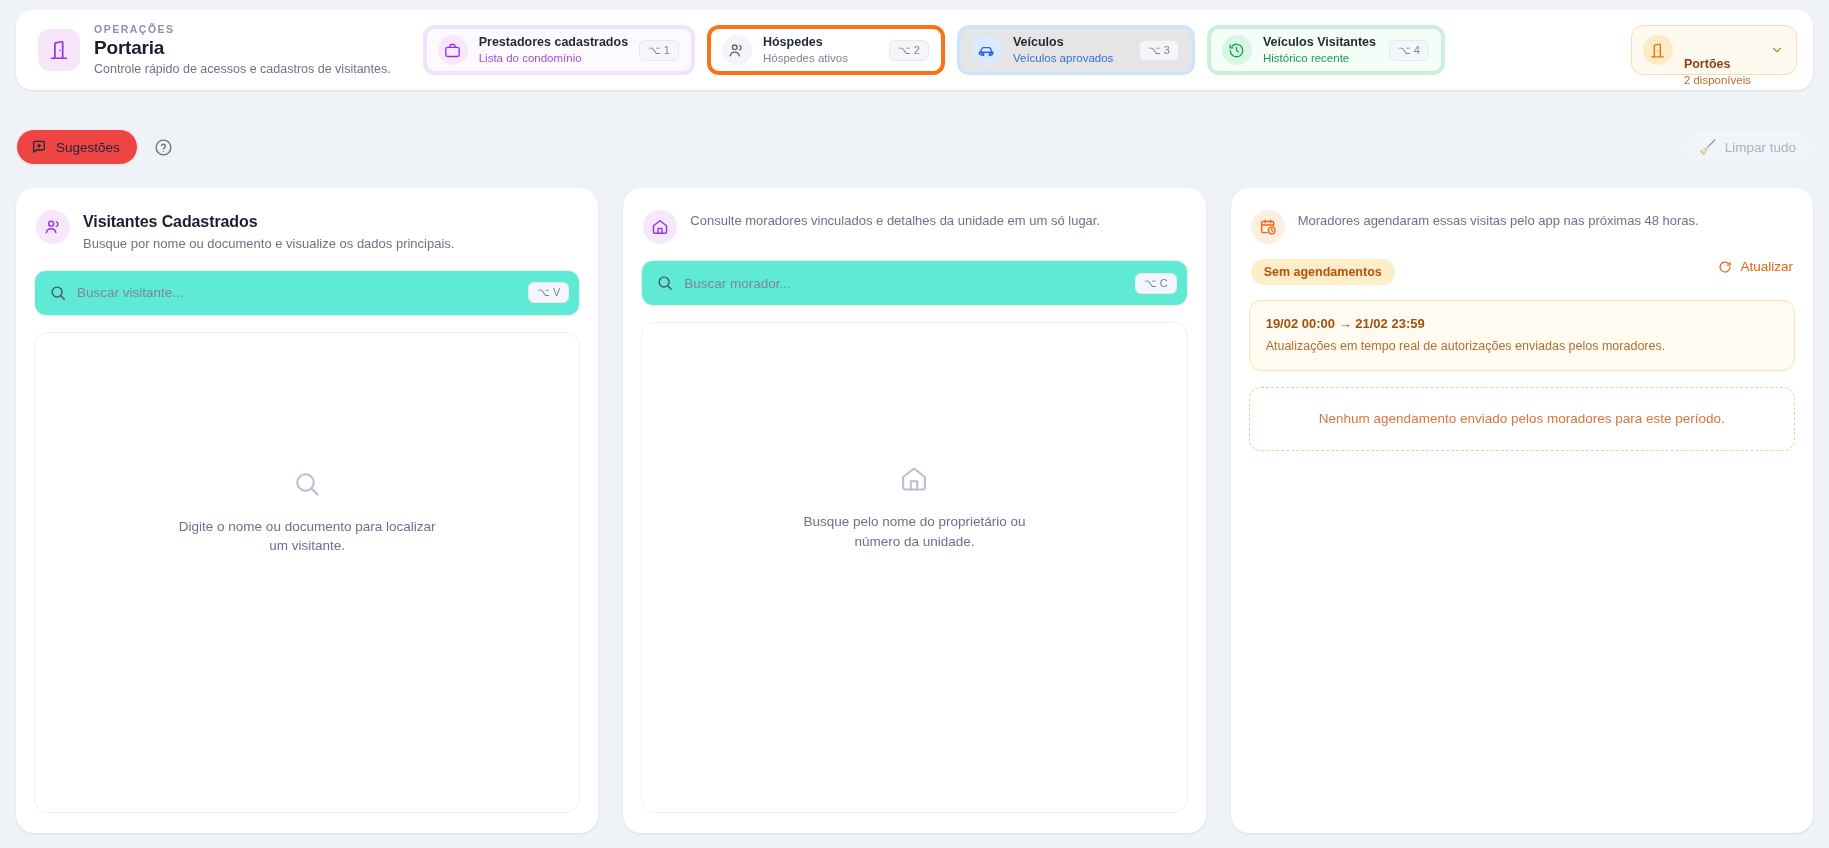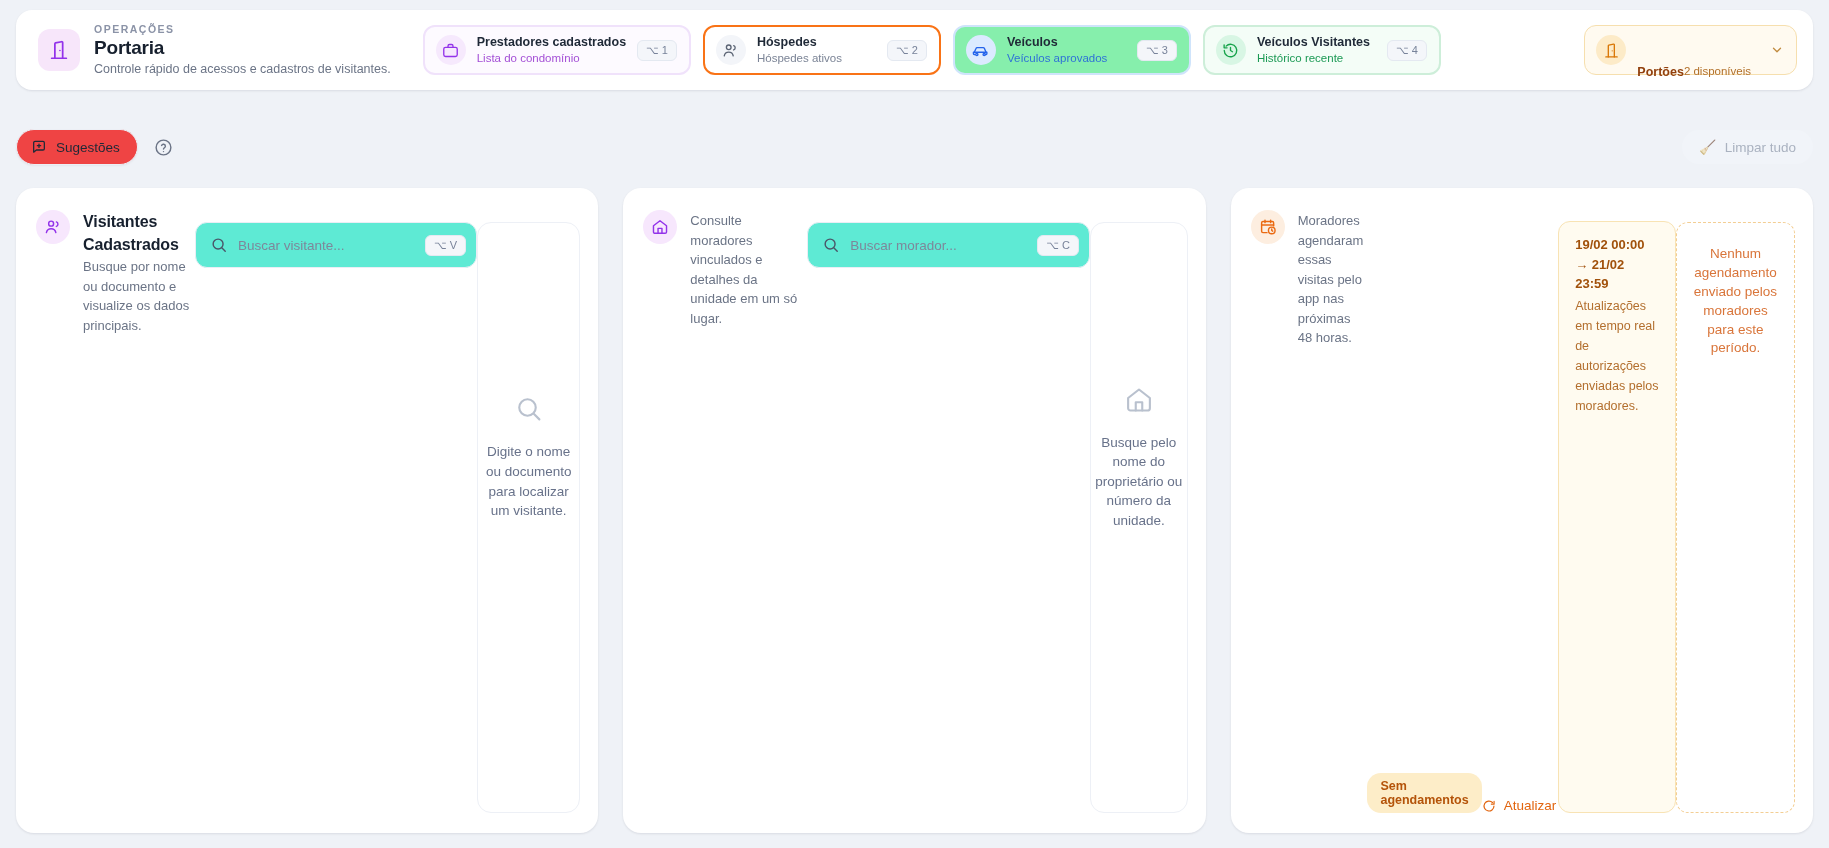--- a/index.html
+++ b/index.html
@@ -31,40 +31,40 @@
     font-size: 10.5px; font-weight: 700; letter-spacing: 1.5px;
     color: #8b93a7; text-transform: uppercase; line-height: 1.35;
   }
   .brand-title { font-size: 19px; font-weight: 700; color: #17202e; line-height: 1.25; letter-spacing: -.2px;}
   .brand-sub { font-size: 12.5px; color: #6b7486; line-height: 1.5; }
 
   .nav-cards { display: flex; align-items: center; gap: 12px; margin-left: 32px; }
   .navcard {
     display: flex; align-items: center; gap: 11px;
     height: 50px; padding: 0 12px 0 11px;
-    border-radius: 12px; border: 2px solid #f97316; background: #fff;
+    border-radius: 12px; border: 4px solid #f97316; background: #fff;
     cursor: pointer; min-width: 238px;
   }
   .navcard .ic {
     width: 30px; height: 30px; border-radius: 50%;
     display: flex; align-items: center; justify-content: center; flex: 0 0 auto;
   }
   .navcard .txt { display: flex; flex-direction: column; flex: 1 1 auto; }
   .navcard .t1 { font-size: 12.5px; font-weight: 700; color: #1f2937; line-height: 1.35; }
   .navcard .t2 { font-size: 11.5px; line-height: 1.35; color: #7b8496; }
   .kbd {
     font-size: 11px; color: #7a distance; color:#78839a; background: #f4f6fa;
     border: 1px solid #e4e9f1; border-radius: 6px;
     padding: 3px 8px; white-space: nowrap; font-weight: 500;
   }
   .navcard.purple { background:#fdfaff; border-color:#f0e2fb; }
   .navcard.purple .ic { background:#f6e9fd; }
   .navcard.purple .t2 { color:#a450d6; }
   .navcard.plain .ic { background:#f3f5f9; }
-  .navcard.blue { background:#86efac; border-color:#cfe4fb; }
+  .navcard.blue { background:#e5e5e5; border-color:#cfe4fb; }
   .navcard.blue .ic { background:#dceaff; }
   .navcard.blue .t2 { color:#2f72d6; }
   .navcard.green { background:#f4fdf7; border-color:#cdeed9; }
   .navcard.green .ic { background:#d8f6e4; }
   .navcard.green .t2 { color:#1c9a55; }
 
   .spacer { flex: 1 1 auto; }
   .gates {
     display: flex; align-items: center; gap: 11px;
     height: 50px; padding: 0 12px 0 11px;
@@ -98,21 +98,21 @@
 
   
   .panels {
     position: absolute; left: 16px; top: 188px;
     width: 1797px; height: 645px;
     display: flex; gap: 25px;
   }
   .panel {
     flex: 1 1 0; background: #fff; border-radius: 18px;
     box-shadow: 0 1px 3px rgba(16,24,40,.06), 0 1px 2px rgba(16,24,40,.04);
-    padding: 18px 18px 20px 18px; display: flex; flex-direction: row;
+    padding: 18px 18px 20px 18px; display: flex; flex-direction: column;
   }
   .p-head { display: flex; gap: 13px; align-items: flex-start; padding: 4px 2px 0 2px; }
   .p-ic { width: 34px; height: 34px; border-radius: 50%; flex: 0 0 auto;
     display: flex; align-items: center; justify-content: center; }
   .p-ic.violet { background: #f7e7fd; }
   .p-ic.amber  { background: #fdeee0; }
   .p-title { font-size: 16px; font-weight: 700; color: #17202e; line-height: 1.45; letter-spacing: -.1px;}
   .p-sub { font-size: 13px; color: #6b7486; line-height: 1.5; margin-top: 1px;}
 
   .searchbar {
@@ -130,21 +130,21 @@
     margin-top: 16px; flex: 1 1 auto; border: 1px solid #edf0f6;
     border-radius: 14px; display: flex; flex-direction: column;
     align-items: center; justify-content: center; gap: 18px;
     padding-bottom: 120px;
   }
   .empty-text {
     font-size: 13.5px; color: #68728a; text-align: center; line-height: 1.45; max-width: 270px;
   }
 
   
-  .sched-row { margin-top: 15px; display: flex; align-items: flex-end; padding: 0 2px; }
+  .sched-row { margin-top: 15px; display: flex; align-items: flex-start; padding: 0 2px; }
   .chip {
     background: #fdedc8; color: #b45309; font-size: 12.5px; font-weight: 700;
     border-radius: 14px; padding: 6px 13px;
   }
   .refresh {
     margin-left: auto; display: inline-flex; align-items: center; gap: 8px;
     color: #e2650f; font-size: 13.5px; cursor: pointer; background:none; border:none;
     font-family: inherit;
   }
   .range-box {
@@ -246,21 +246,21 @@
   <div class="spacer"></div>
 
   <div class="gates">
     <span class="ic">
       <svg width="17" height="17" viewBox="0 0 24 24" fill="none" stroke="#d97706" stroke-width="1.9" stroke-linecap="round" stroke-linejoin="round">
         <path d="M16 21V4a1 1 0 0 0-1.2-1L8.2 4.3A1 1 0 0 0 7.5 5.3V21"></path>
           <path d="M4 21h16"></path>
         <circle cx="13" cy="12.5" r=".9" fill="#d97706" stroke="none"></circle>
       </svg>
     </span>
-    <span class="txt" style="display:flex;flex-direction:row;margin-top:44px;">
+    <span class="txt" style="display:flex;flex-direction:column;margin-top:44px;">
       <span class="t1">Portões</span>
       <span class="t2">2 disponíveis</span>
     </span>
     <span style="display:flex;margin-left:8px;">
       <svg width="14" height="14" viewBox="0 0 24 24" fill="none" stroke="#c08a3e" stroke-width="2.2" stroke-linecap="round" stroke-linejoin="round">
           <path d="m6 9 6 6 6-6"></path>
         </svg>
     </span>
   </div>
 </div>

